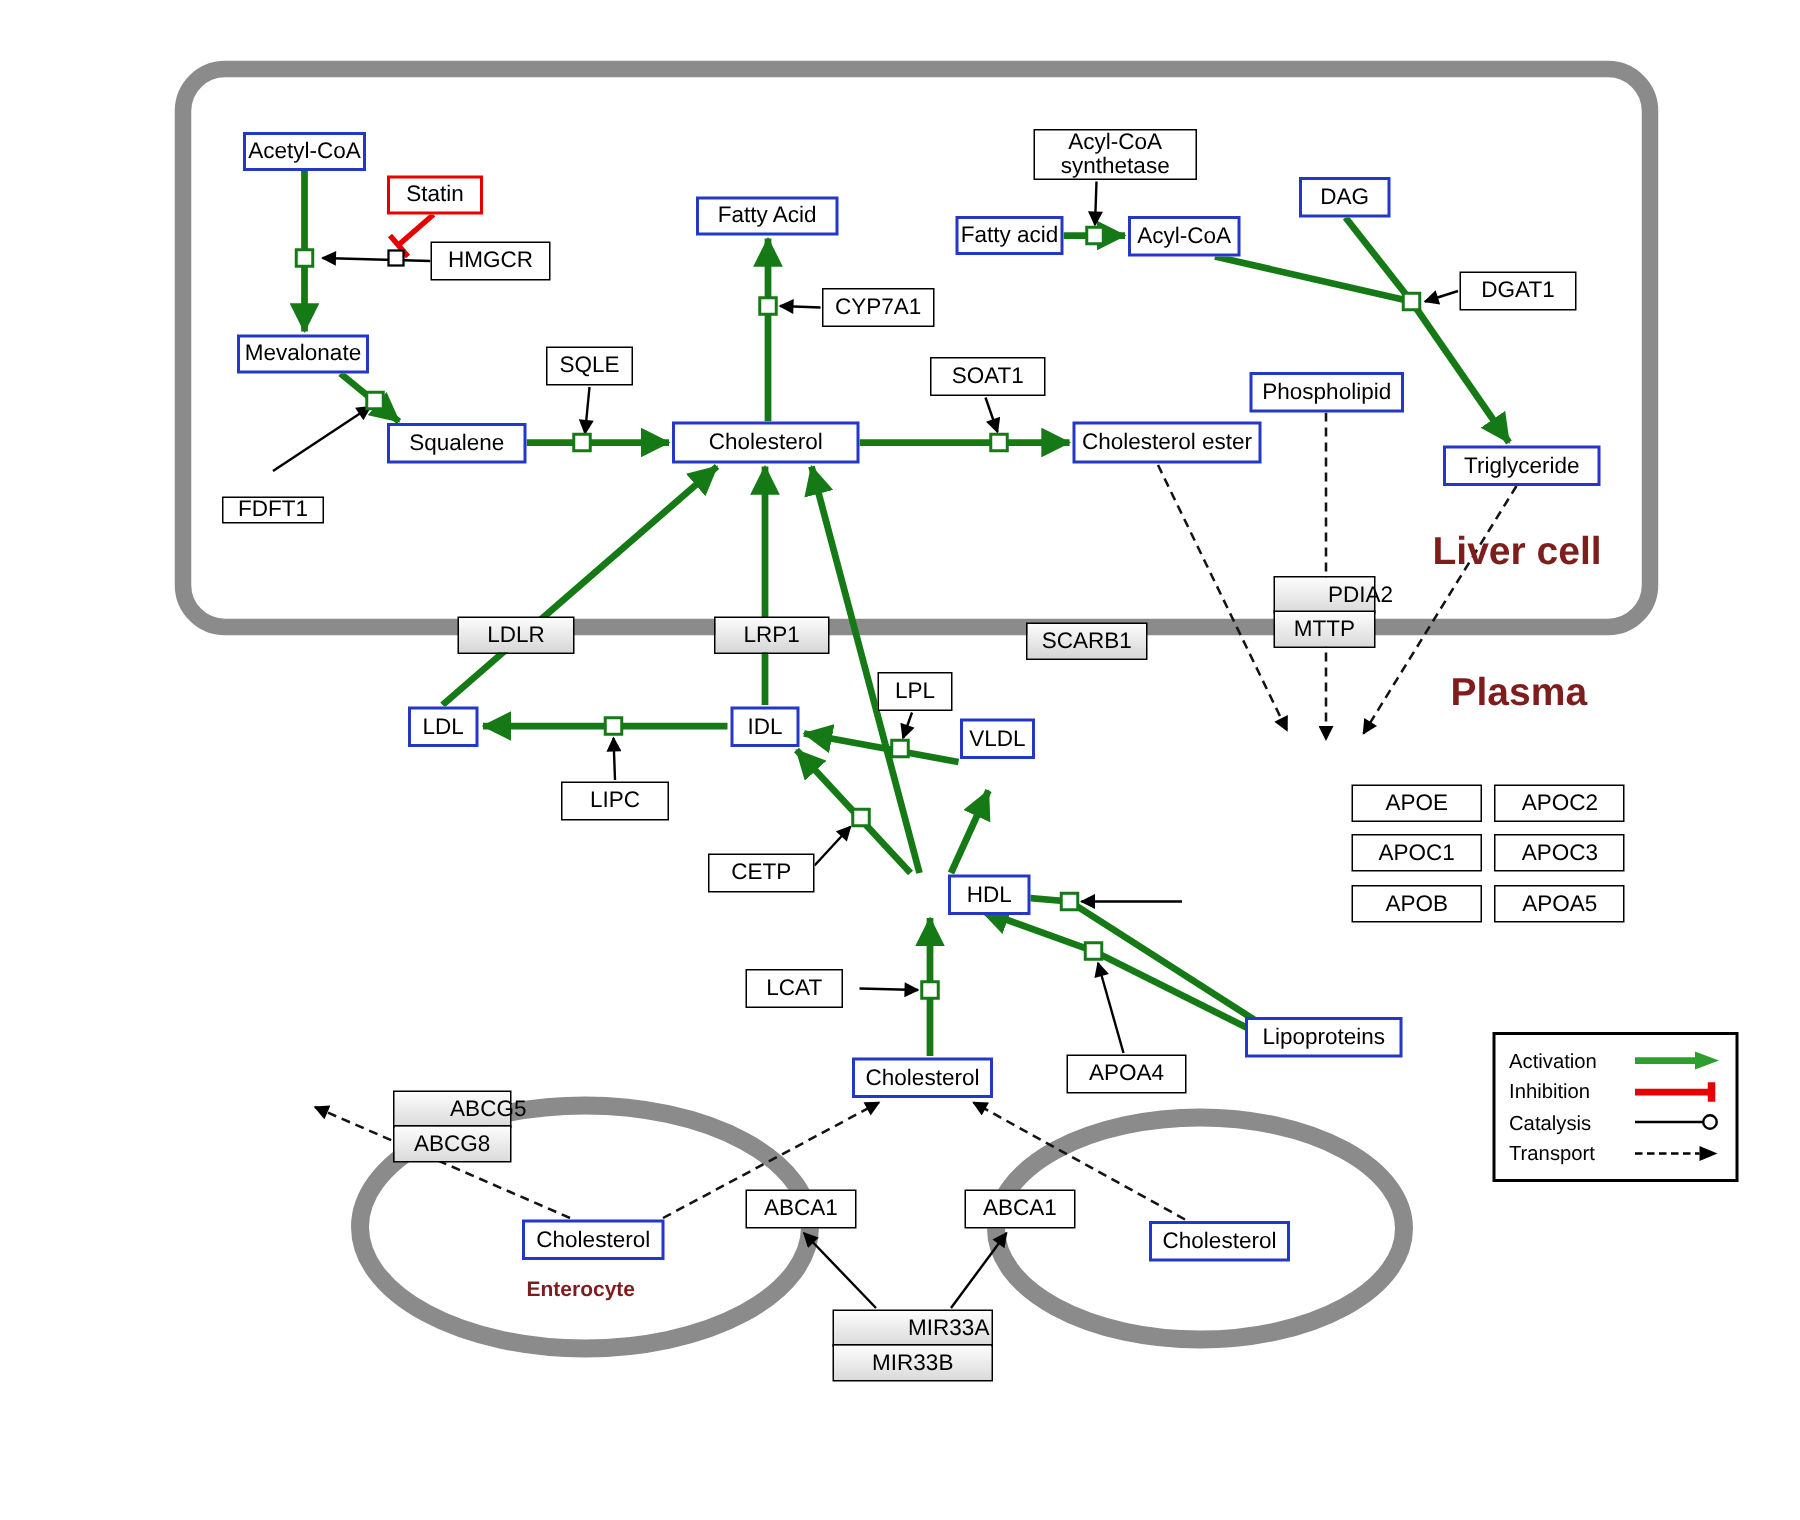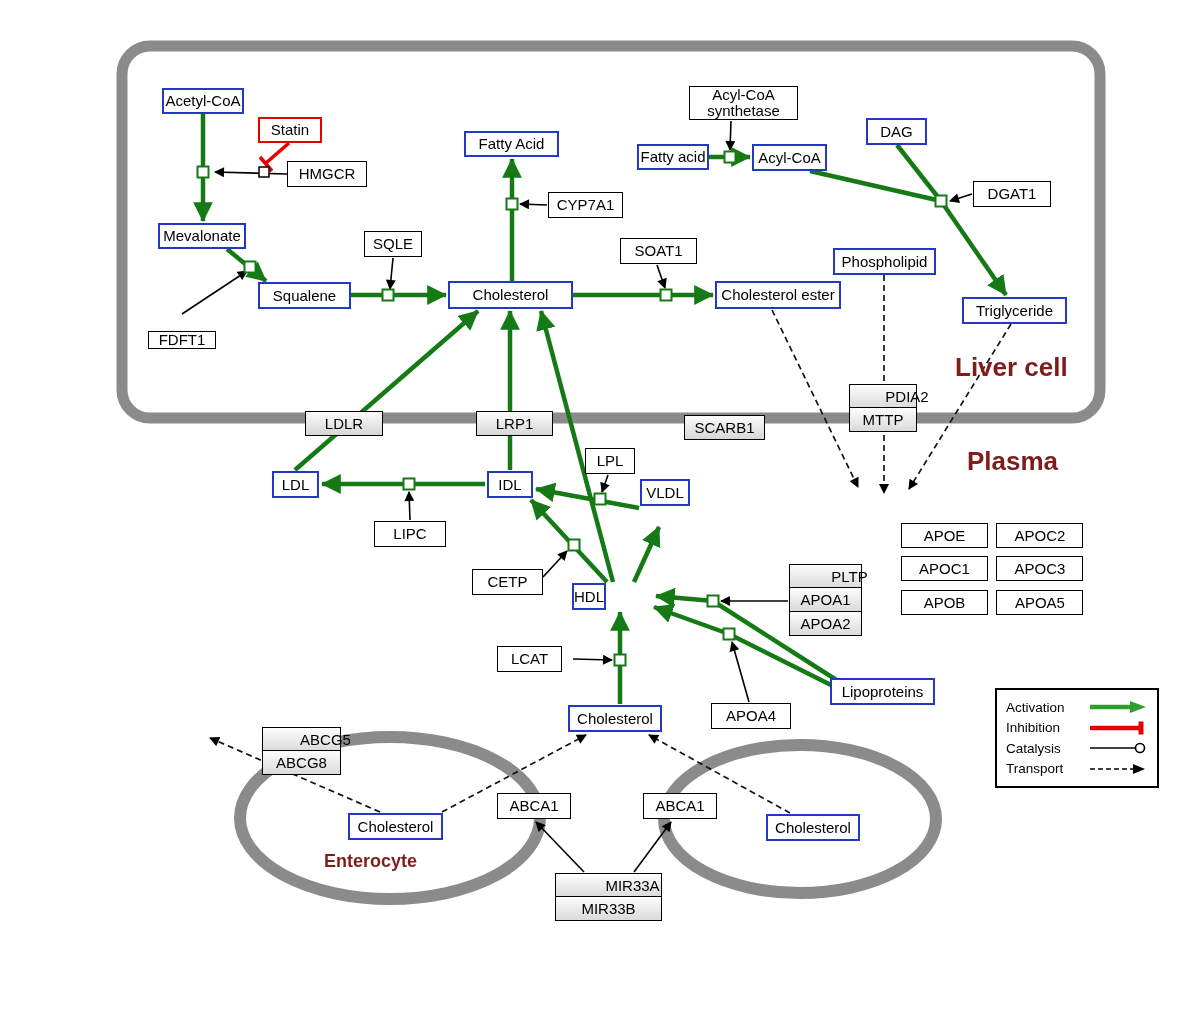--- a/index.html
+++ b/index.html
@@ -150,27 +150,22 @@
     <div class="srow">PDIA2</div>
     <div class="srow">MTTP</div>
   </div>
 
   <div class="node blue" style="left:272px;top:471px;width:47px;height:27px">LDL</div>
   <div class="node blue" style="left:487px;top:471px;width:46px;height:27px">IDL</div>
   <div class="node" style="left:374px;top:521px;width:72px;height:26px">LIPC</div>
   <div class="node" style="left:585px;top:448px;width:50px;height:26px">LPL</div>
   <div class="node blue" style="left:640px;top:479px;width:50px;height:27px">VLDL</div>
   <div class="node" style="left:472px;top:569px;width:71px;height:26px">CETP</div>
-  <div class="node blue" style="left:572px;top:583px;width:34px;height:27px">HDL</div>
+  <div class="node blue" style="left:632px;top:583px;width:55px;height:27px">HDL</div>
   <div class="node" style="left:497px;top:646px;width:65px;height:26px">LCAT</div>
-  <div class="stack" style="left:789px;top:564px;width:73px">
-    <div class="srow">PLTP</div>
-    <div class="srow">APOA1</div>
-    <div class="srow">APOA2</div>
-  </div>
   <div class="node" style="left:711px;top:703px;width:80px;height:26px">APOA4</div>
   <div class="node blue" style="left:830px;top:678px;width:105px;height:27px">Lipoproteins</div>
   <div class="apo" style="left:901px;top:523px">
     <div class="cell">APOE</div>
     <div class="cell">APOC2</div>
     <div class="cell">APOC1</div>
     <div class="cell">APOC3</div>
     <div class="cell">APOB</div>
     <div class="cell">APOA5</div>
   </div>
@@ -184,21 +179,21 @@
   <div class="node" style="left:497px;top:793px;width:74px;height:26px">ABCA1</div>
   <div class="node" style="left:643px;top:793px;width:74px;height:26px">ABCA1</div>
   <div class="node blue" style="left:766px;top:814px;width:94px;height:27px">Cholesterol</div>
   <div class="stack" style="left:555px;top:873px;width:107px">
     <div class="srow">MIR33A</div>
     <div class="srow">MIR33B</div>
   </div>
 
   <div class="region-label" style="left:955px;top:352px;font-size:26px">Liver cell</div>
   <div class="region-label" style="left:967px;top:446px;font-size:26px">Plasma</div>
-  <div class="region-label" style="left:324px;top:851px;font-size:18px">Enterocyte</div>
+  <div class="region-label" style="left:351px;top:851px;font-size:14px">Enterocyte</div>
 
   <div class="legend">
     <div class="lrow">
       <span class="ltext">Activation</span>
       <svg width="60" height="14">
         <line x1="2" y1="7" x2="42" y2="7" stroke="#2e9e2e" stroke-width="4.5"></line>
         <polygon points="42,1 58,7 42,13" fill="#2e9e2e"></polygon>
       </svg>
     </div>
     <div class="lrow">

